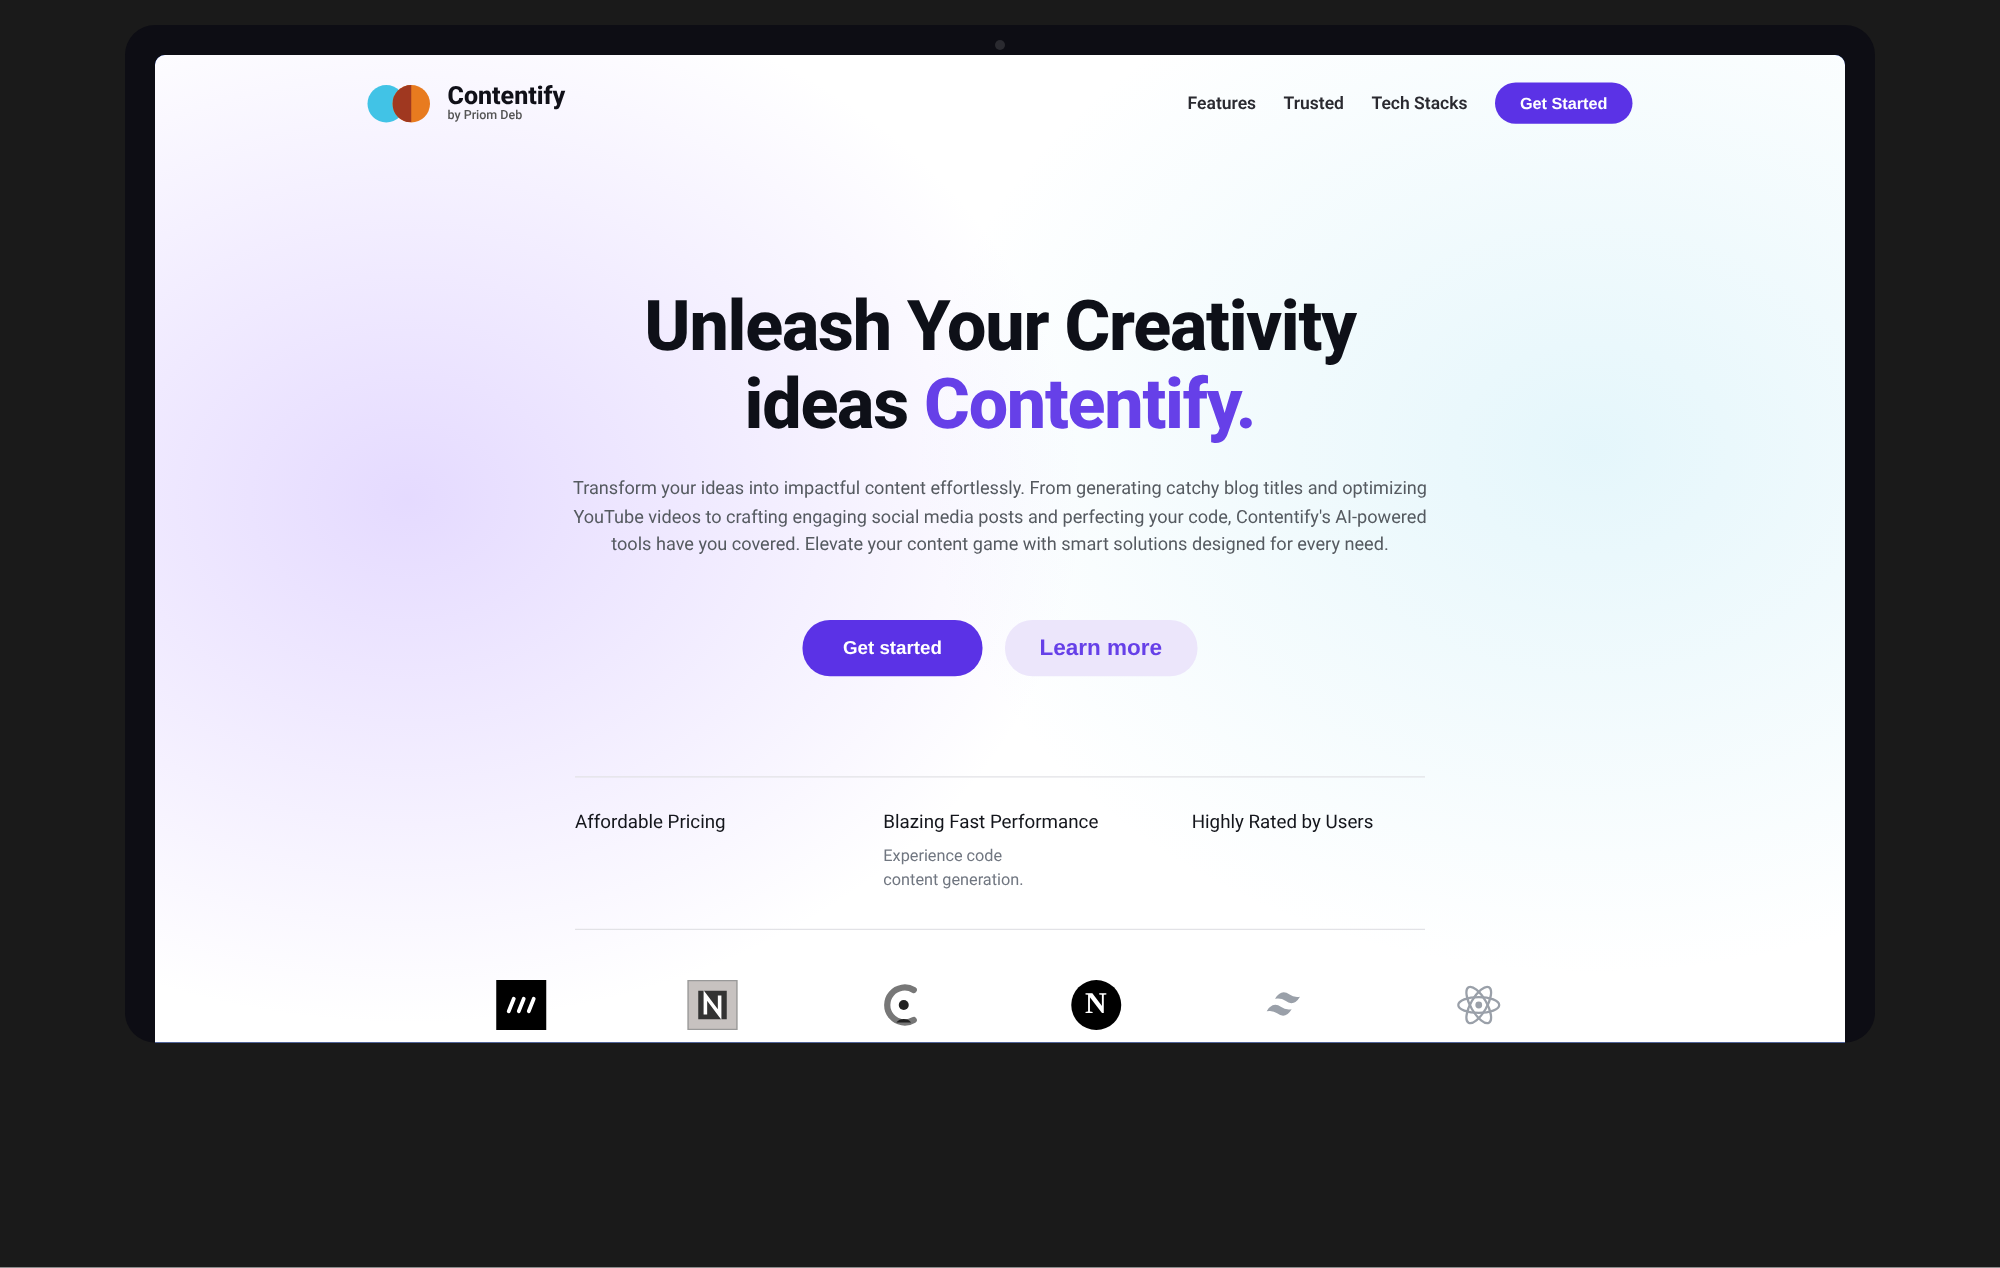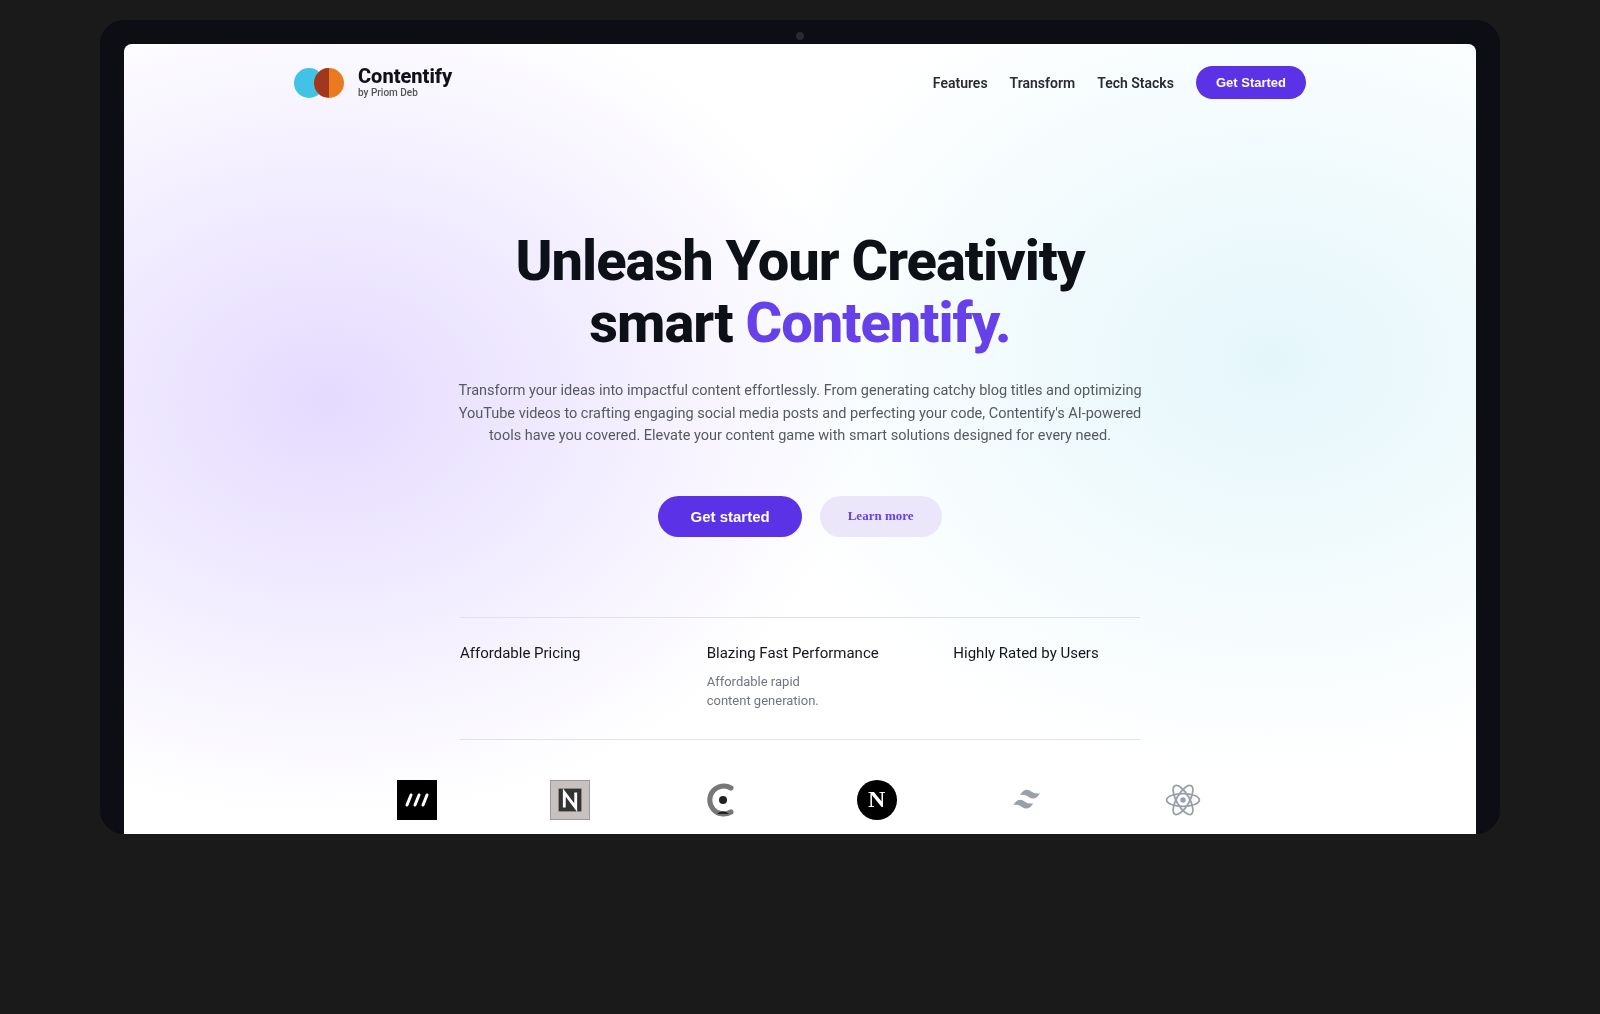--- a/index.html
+++ b/index.html
@@ -109,21 +109,21 @@
   }
   .hero-actions {
     display:flex; gap:18px; justify-content:center; margin-top:48px;
   }
   .btn-primary {
     background:#5b32e6; color:#fff; border:none; border-radius:22px;
     padding:12px 32px; font-size:15px; font-weight:700; cursor:pointer;
   }
   .btn-secondary {
     background:#ece6fb; color:#6640e8; border:none; border-radius:22px;
-    padding:12px 28px; font-size:13px; font-weight:700; cursor:pointer;font-family:Liberation Serif, serif;
+    padding:12px 28px; font-size:18px; font-weight:700; cursor:pointer;
   }
   
   .features {
     width: 680px;
     margin: 40px auto 0;
     border-top:1px solid #e2e2e6;
     border-bottom:1px solid #e2e2e6;
     display:flex;
     gap: 60px;
     padding: 26px 0 28px 0;
@@ -164,46 +164,46 @@
             <div class="dot d2"></div>
             <div class="dot lens"></div>
           </div>
           <div class="logo-text">
             <span class="logo-title">Contentify</span>
             <span class="logo-sub">by Priom Deb</span>
           </div>
         </div>
         <div class="nav">
           <a>Features</a>
-          <a>Transform</a>
+          <a>Trusted</a>
           <a>Tech Stacks</a>
           <button class="cta-btn">Get Started</button>
         </div>
       </div>
 
       <div class="hero">
         <h1>
           <span>Unleash Your Creativity</span><br>
-          <span>smart </span><span class="accent">Contentify.</span>
+          <span>ideas </span><span class="accent">Contentify.</span>
         </h1>
         <p>Transform your ideas into impactful content effortlessly. From generating catchy blog titles and optimizing YouTube videos to crafting engaging social media posts and perfecting your code, Contentify's AI-powered tools have you covered. Elevate your content game with smart solutions designed for every need.</p>
         <div class="hero-actions">
           <button class="btn-primary">Get started</button>
           <button class="btn-secondary">Learn more</button>
         </div>
       </div>
 
       <div class="features">
         <div class="feature">
           <h3>Affordable Pricing</h3>
         </div>
         <div class="feature">
           <h3>Blazing Fast Performance</h3>
           <p>
-            <span>Affordable rapid</span><br>
+            <span>Experience code</span><br>
             <span>content generation.</span>
           </p>
         </div>
         <div class="feature">
           <h3>Highly Rated by Users</h3>
         </div>
       </div>
 
       <div class="logos-strip">
         <div class="tech-logo">

